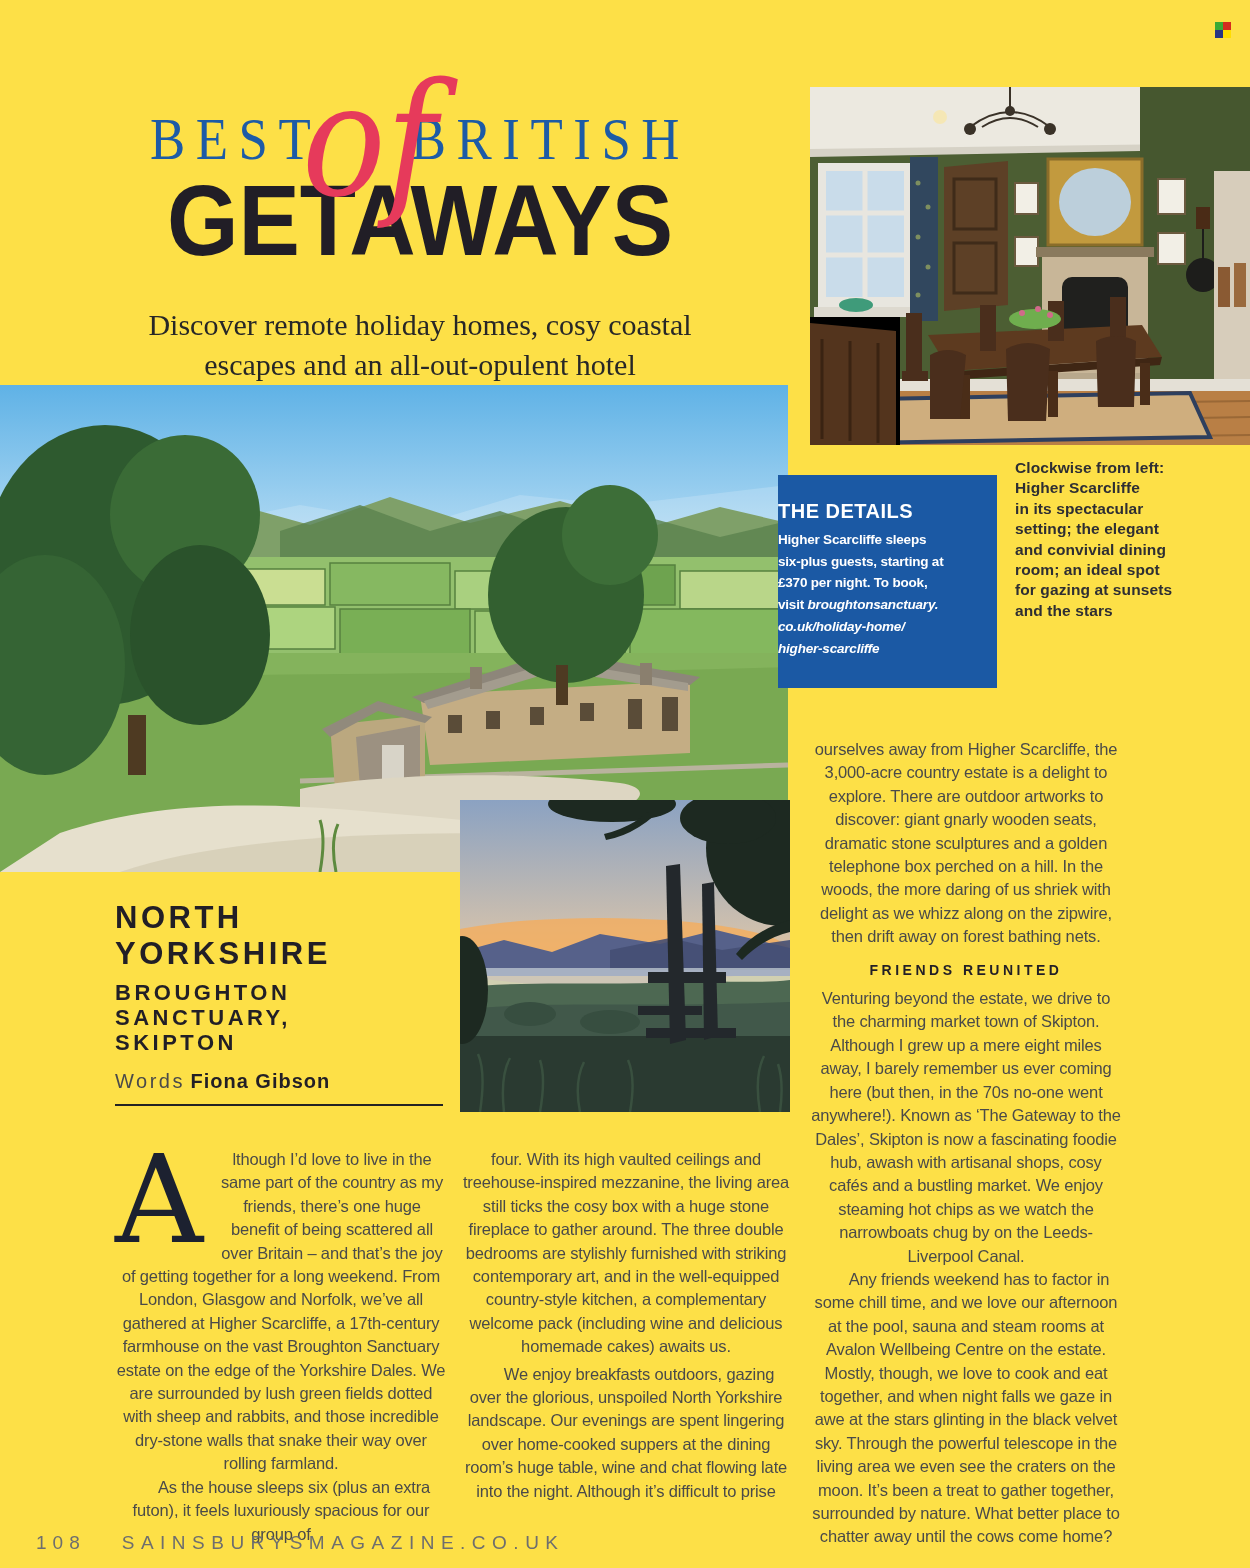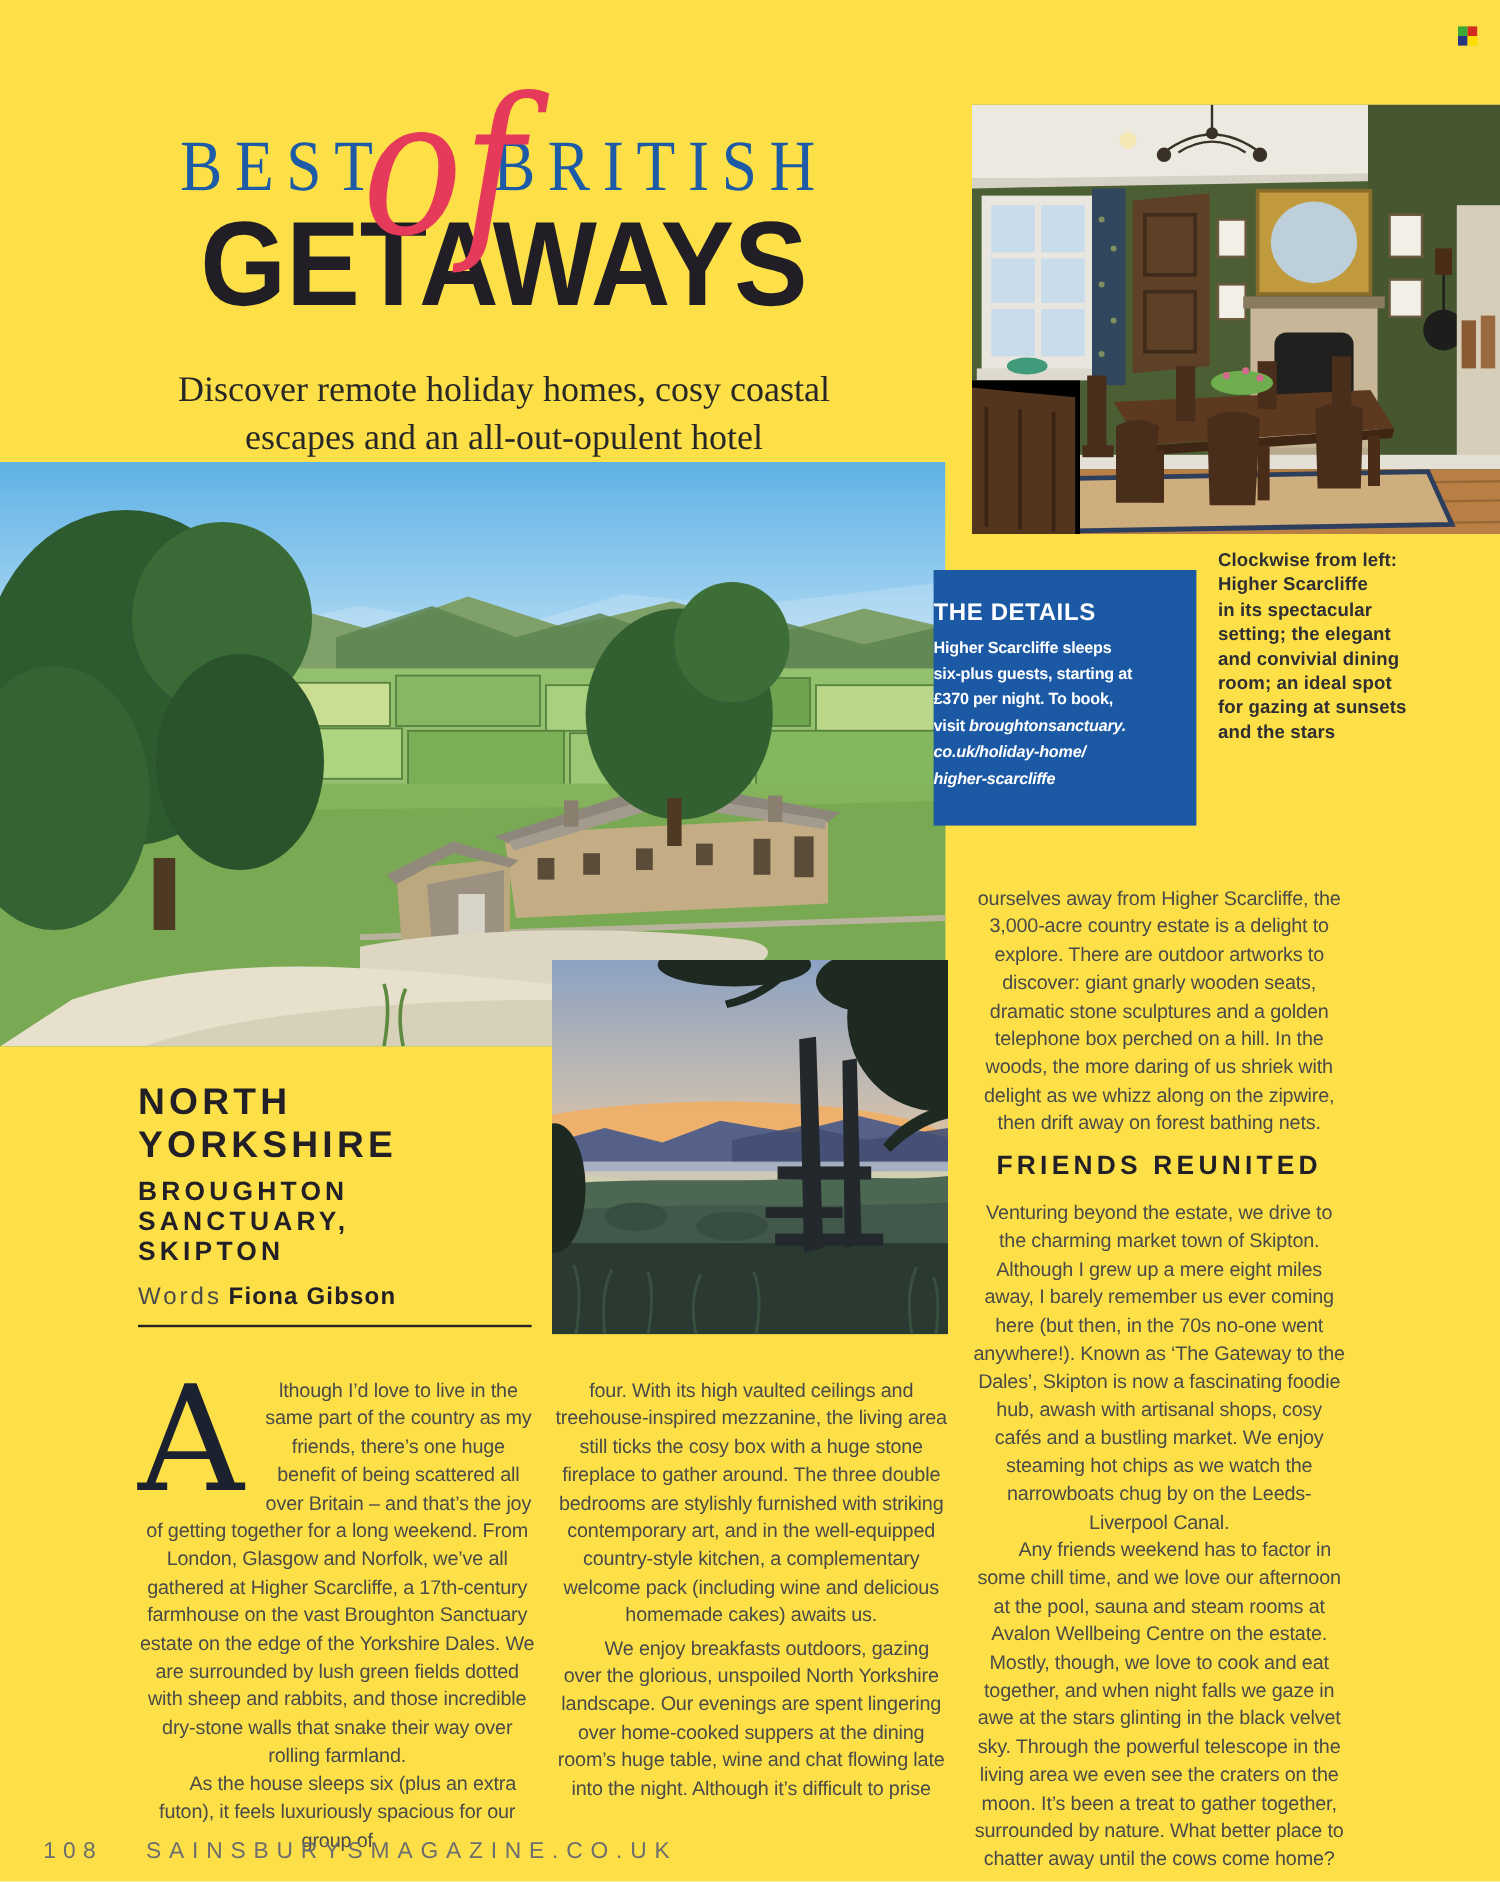--- a/index.html
+++ b/index.html
@@ -51,21 +51,21 @@
   #byline-rule{left:115px;top:1104px;width:328px;height:2px;background:#232323;}
 
   
   .col{font-size:16.5px;line-height:23.4px;color:#4a4a49;letter-spacing:-.15px;text-align:center;}
   #col1{left:115px;top:1148px;width:332px;}
   #col2{left:460px;top:1148px;width:332px;}
   #col3{left:810px;top:738px;width:312px;}
   .indent{text-indent:26px;}
   #drop-cap{float:left;font-family:"DejaVu Serif",serif;font-size:122px;line-height:92px;
             color:#1c2130;margin:6px 14px 0 0;}
-  #subhead{font-size:22px;font-weight:bold;letter-spacing:3.5px;color:#221f26;margin:10px 0 18px 0;}
+  #subhead{font-size:14px;font-weight:bold;letter-spacing:3.5px;color:#221f26;margin:10px 0 5px 0;}
 
   
   #footer{left:36px;top:1532px;font-size:19px;color:#6e6e6e;}
   #footer .num{letter-spacing:6px;margin-right:36px;}
   #footer .site{letter-spacing:6.5px;}
 </style>
 </head>
 <body>
 
 <div id="page">

